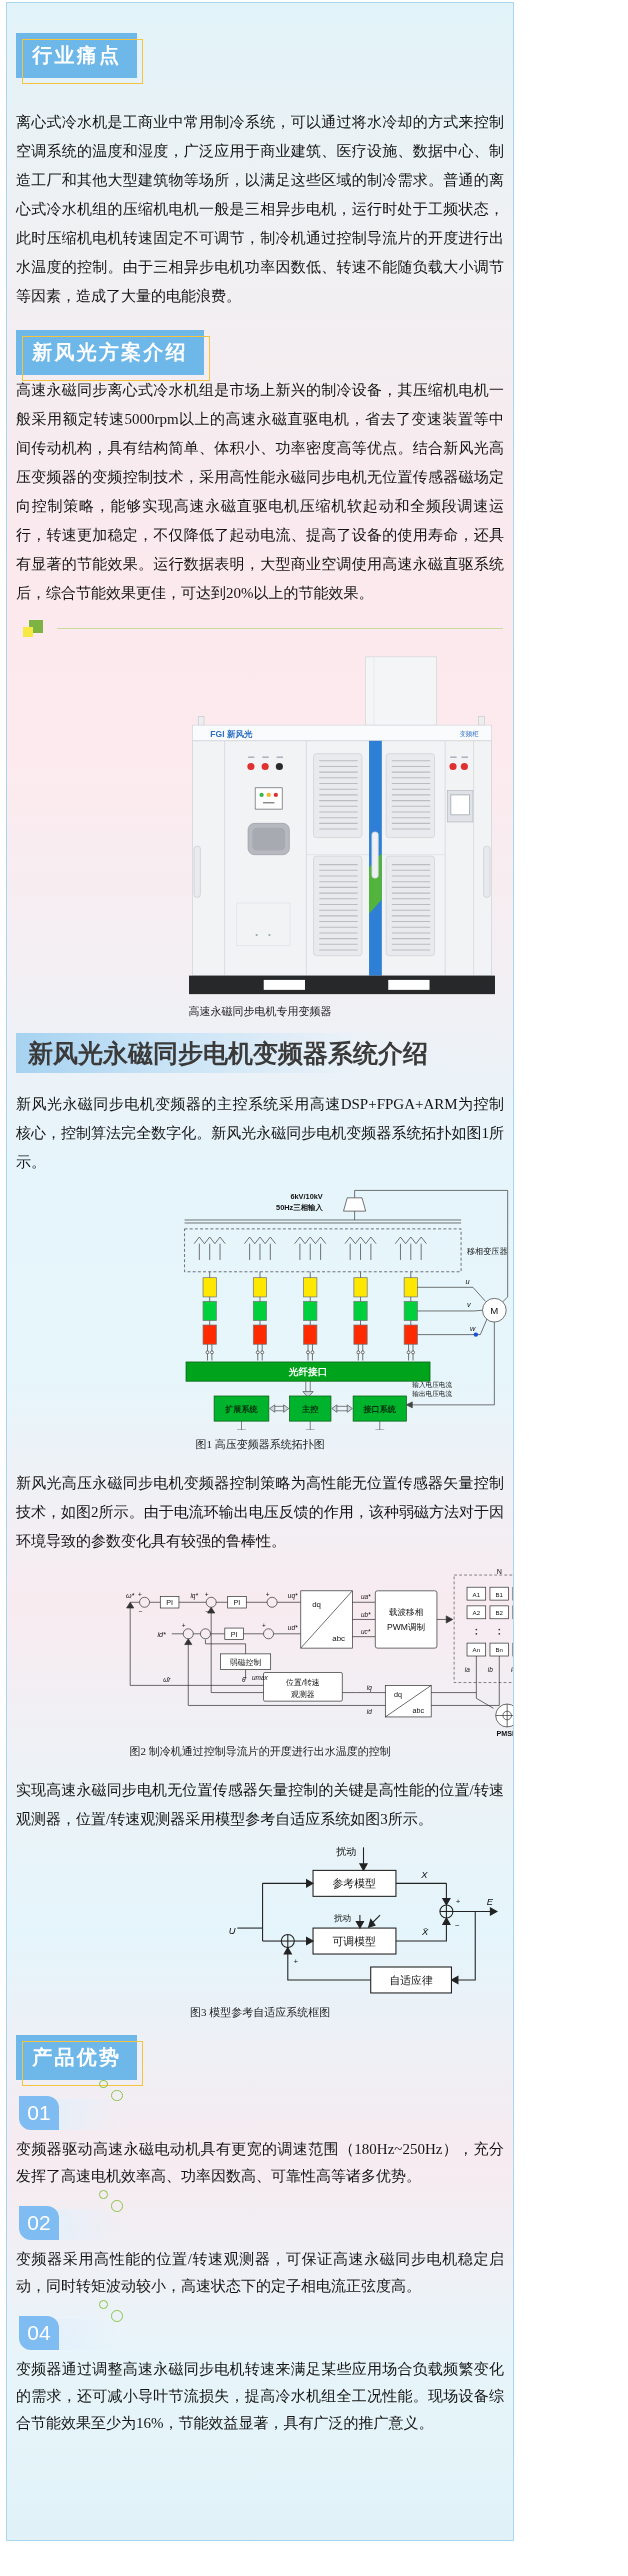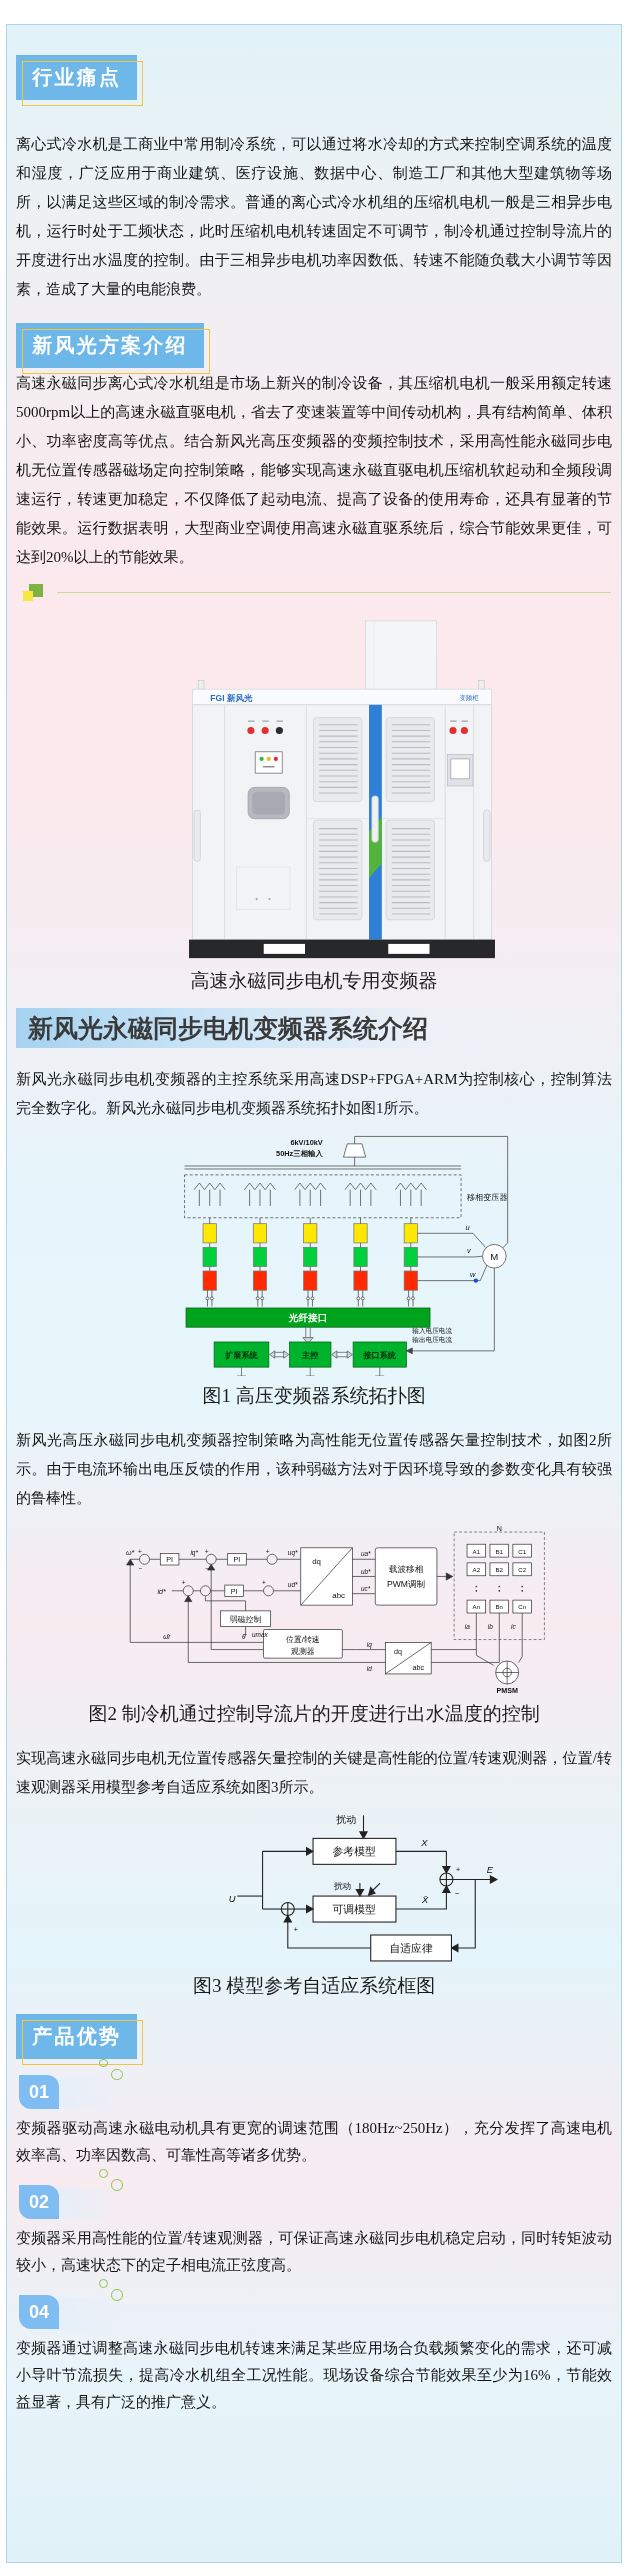--- a/index.html
+++ b/index.html
@@ -1,18 +1,18 @@
 <!DOCTYPE html>
 <html style="font-size:12px"><head>
 <meta charset="utf-8">
 <style>
   html,body{margin:0;padding:0;background:#fff;}
   .page{position:relative;width:628px;height:2576px;background:#fff;
         font-family:"Liberation Serif","DejaVu Serif",serif;color:#141414;}
-  .frame{position:absolute;left:6px;top:24px;width:616px;height:2539px;
+  .frame{position:absolute;left:6px;top:2px;width:508px;height:2539px;
          box-sizing:border-box;border:1.5px solid #a7d7ee;padding:0 9px;overflow:hidden;
          background:linear-gradient(180deg,
            #e1f3f9 0%,#eef1f3 8%,#fbe9ee 22%,#fceaee 30%,#f3eff3 38%,
            #e5f5fb 46%,#e6f6fb 54%,#f8ebf0 63%,#ecf2f6 70%,#e4f5fb 76%,
            #f7ebf0 85%,#e7f5fa 93%,#e0f2f8 100%);}
   .badge{position:relative;z-index:0;display:inline-block;background:#6db7e9;color:#fff;
          font-family:"Liberation Sans","DejaVu Sans",sans-serif;font-weight:bold;
          font-size:20px;letter-spacing:2.2px;padding:9px 16.3px;}
   .badge::after{content:"";position:absolute;left:6px;top:6px;width:100%;height:100%;
          border:1.5px solid #f6c33c;box-sizing:border-box;z-index:-1;}
@@ -20,36 +20,36 @@
   .body-text{margin:0;font-size:15px;line-height:29px;text-align:justify;color:#141414;}
   .p-pain{margin-top:30px;}
   .badge-row2{margin-top:19px;}
   .p-solution{margin-top:1px;}
   .divider{position:relative;height:16.3px;margin-top:12px;}
   .divider .sq-green{position:absolute;left:13.3px;top:0;width:13.3px;height:13.3px;background:#7cb342;}
   .divider .sq-yellow{position:absolute;left:7.4px;top:7.4px;width:9.6px;height:9.6px;background:#f7e943;}
   .divider .line{position:absolute;left:41px;right:1.5px;top:8.1px;height:0.7px;background:#c9dd9a;}
   .figure{margin:0;padding:0;}
   .fig-cabinet{margin:18px 0 0 141px;}
-  .fig-caption{text-align:center;font-size:19px;color:#1d1d1d;margin-top:3px;}
+  .fig-caption{text-align:center;font-size:11px;color:#1d1d1d;margin-top:3px;}
   .band-header{margin:13.3px 0 0 0;height:40px;line-height:40px;padding-left:12px;
          font-family:"Liberation Sans","DejaVu Sans",sans-serif;font-weight:bold;
          font-size:25px;color:#3a3a3a;
          background:linear-gradient(90deg,#a6d2f0 0%,#c8e3f6 30%,rgba(232,244,252,.25) 70%,rgba(255,255,255,0) 100%);}
   .p-sys{margin-top:17px;}
   .fig1-wrap{margin:9px 0 0 155px;}
   .fig2-wrap{margin:9px 0 0 104px;}
   .fig3-wrap{margin:9px 0 0 192px;}
   .adv-item{position:relative;}
   .adv-head{position:relative;height:34px;margin-top:16.3px;}
   .adv-pill{position:absolute;left:22px;top:3px;width:83px;height:31px;border-radius:18px;
          background:linear-gradient(90deg,#e3effb,rgba(255,255,255,0));}
   .adv-num{position:absolute;left:3px;top:0;width:40px;height:34px;line-height:34px;text-align:center;
          background:#7fbcf2;color:#fff;font-family:"Liberation Sans","DejaVu Sans",sans-serif;
-         font-weight:bold;font-size:18px;border-radius:0 12px 0 12px;}
+         font-weight:normal;font-size:21px;border-radius:0 12px 0 12px;}
   .ring{position:absolute;border:1.5px solid #8bc34a;border-radius:50%;background:transparent;}
   .ring-sm{left:83px;top:-16.3px;width:6.7px;height:6.7px;}
   .ring-lg{left:95px;top:-6px;width:9.6px;height:9.6px;}
   .adv-text{margin-top:6px;line-height:27px;}
   svg text{font-family:"Liberation Sans","DejaVu Sans",sans-serif;}
 </style>
 </head>
 <body>
 
 <div class="page">

